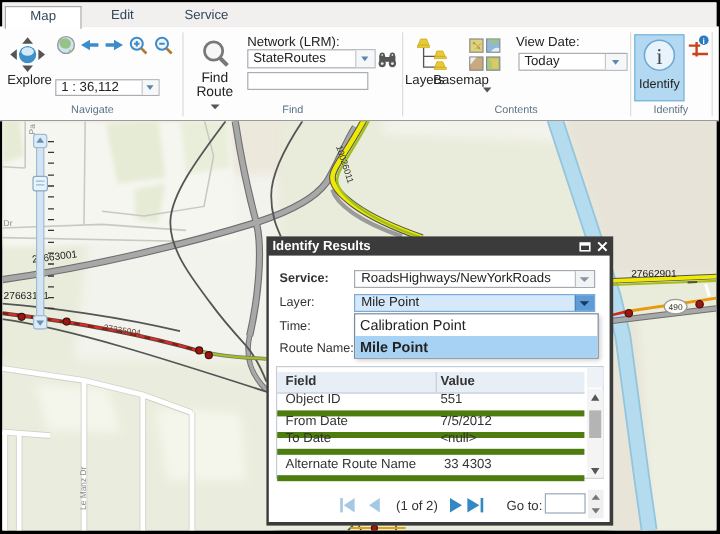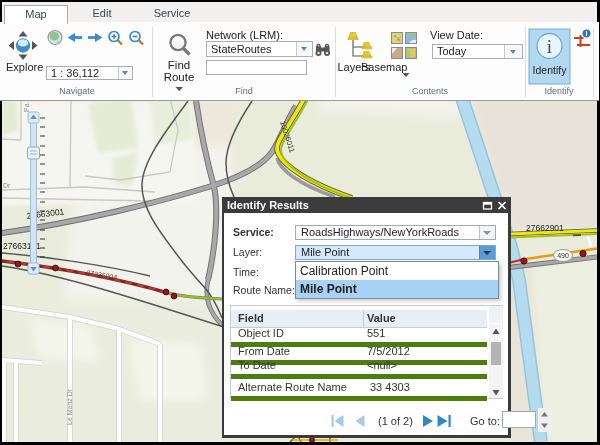--- a/index.html
+++ b/index.html
@@ -360,21 +360,21 @@
         <div style="position:absolute;right:0;top:0;width:13.5px;height:92px;">
           <svg width="14" height="92">
             <rect x="0" y="0" width="14" height="17" fill="#eef2f7"></rect>
             <rect x="0" y="18" width="14" height="74" fill="#f4f4f4"></rect>
             <path d="M7 22.5 L10.5 28 L3.5 28 Z" fill="#555"></path>
             <rect x="2" y="36" width="10" height="23" fill="#b4b4b4"></rect>
             <path d="M7 89.5 L10.5 84 L3.5 84 Z" fill="#555"></path>
           </svg>
         </div>
       </div>
-      <div id="pager" style="position:absolute;left:0;top:190px;width:284px;height:32px;margin-left:48px;">
+      <div id="pager" style="position:absolute;left:0;top:190px;width:284px;height:32px;">
         <svg width="284" height="32" style="position:absolute;left:0;top:0;">
           <g fill="#a5c9e2">
             <rect x="59.5" y="12" width="2.2" height="12"></rect>
             <path d="M71.5 12 L71.5 24 L62.5 18 Z"></path>
             <path d="M92.5 12 L92.5 24 L83.5 18 Z"></path>
           </g>
           <g fill="#3387c5">
             <path d="M151 12 L151 24 L161 18 Z"></path>
             <path d="M165.5 12 L165.5 24 L175.5 18 Z"></path>
             <rect x="176.5" y="12" width="2.2" height="12"></rect>

